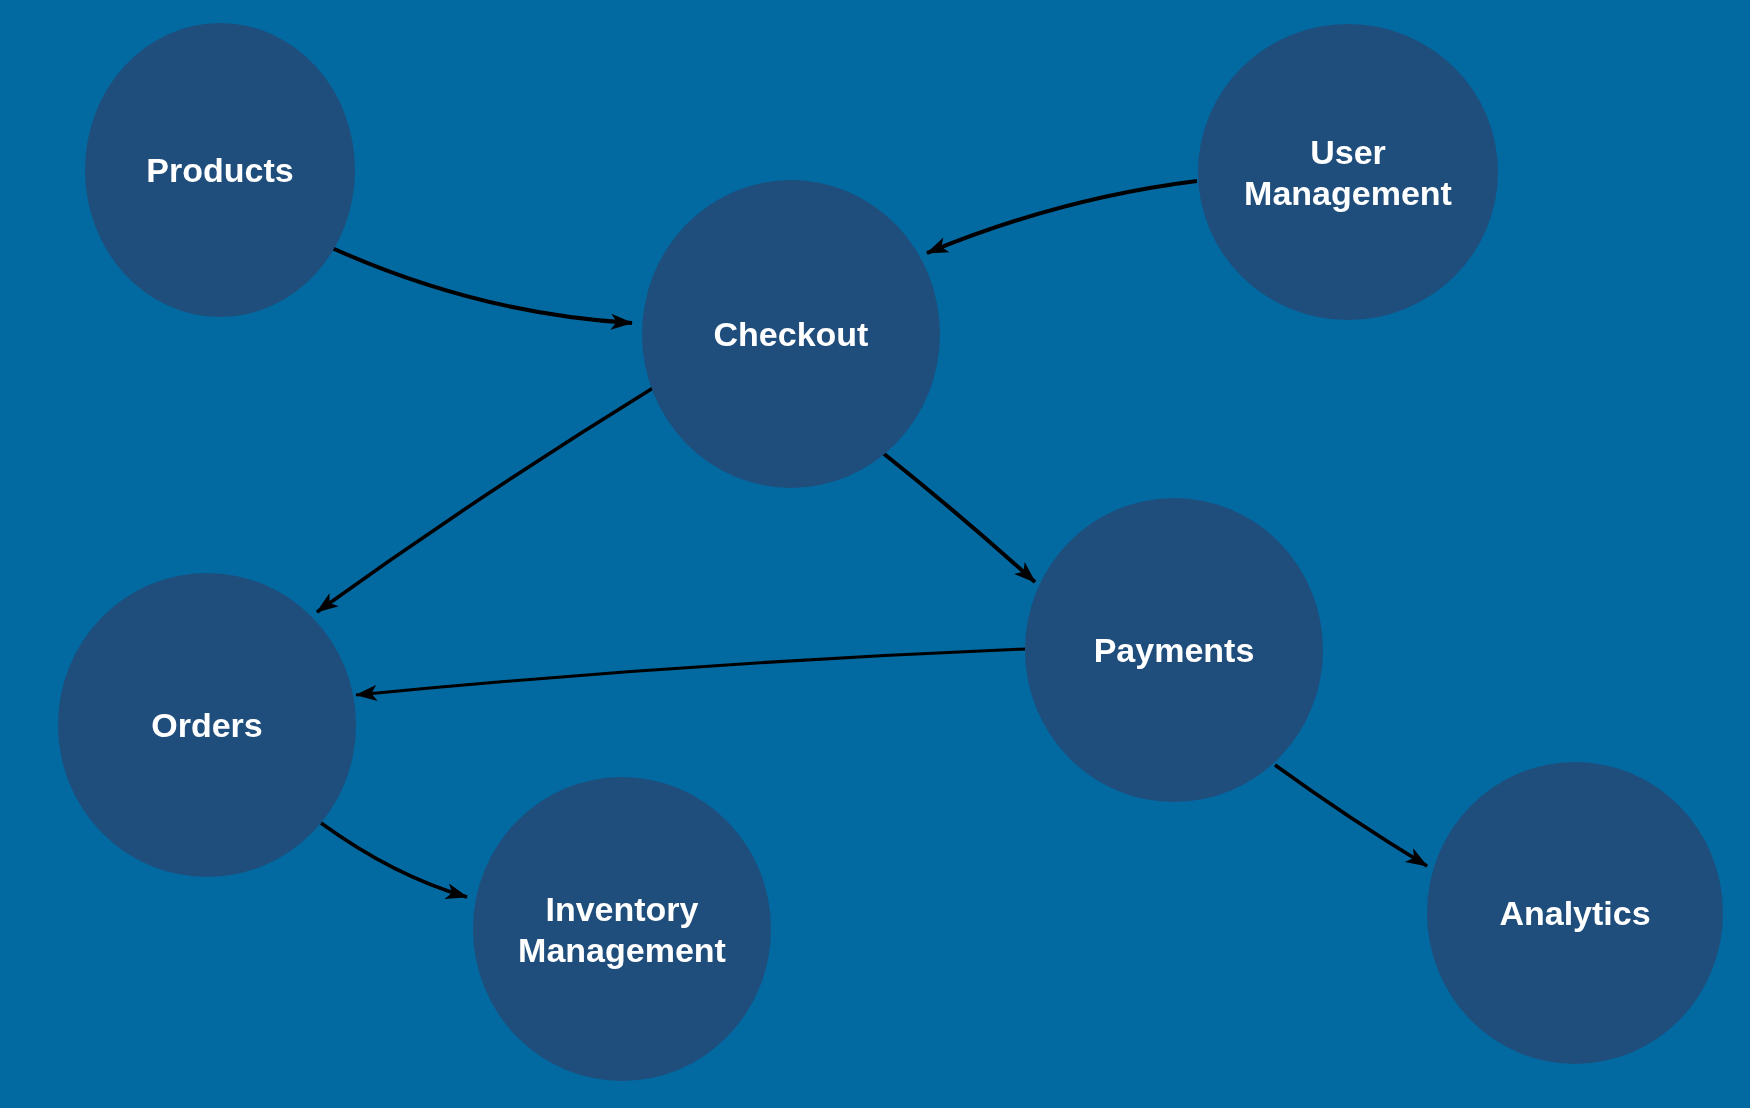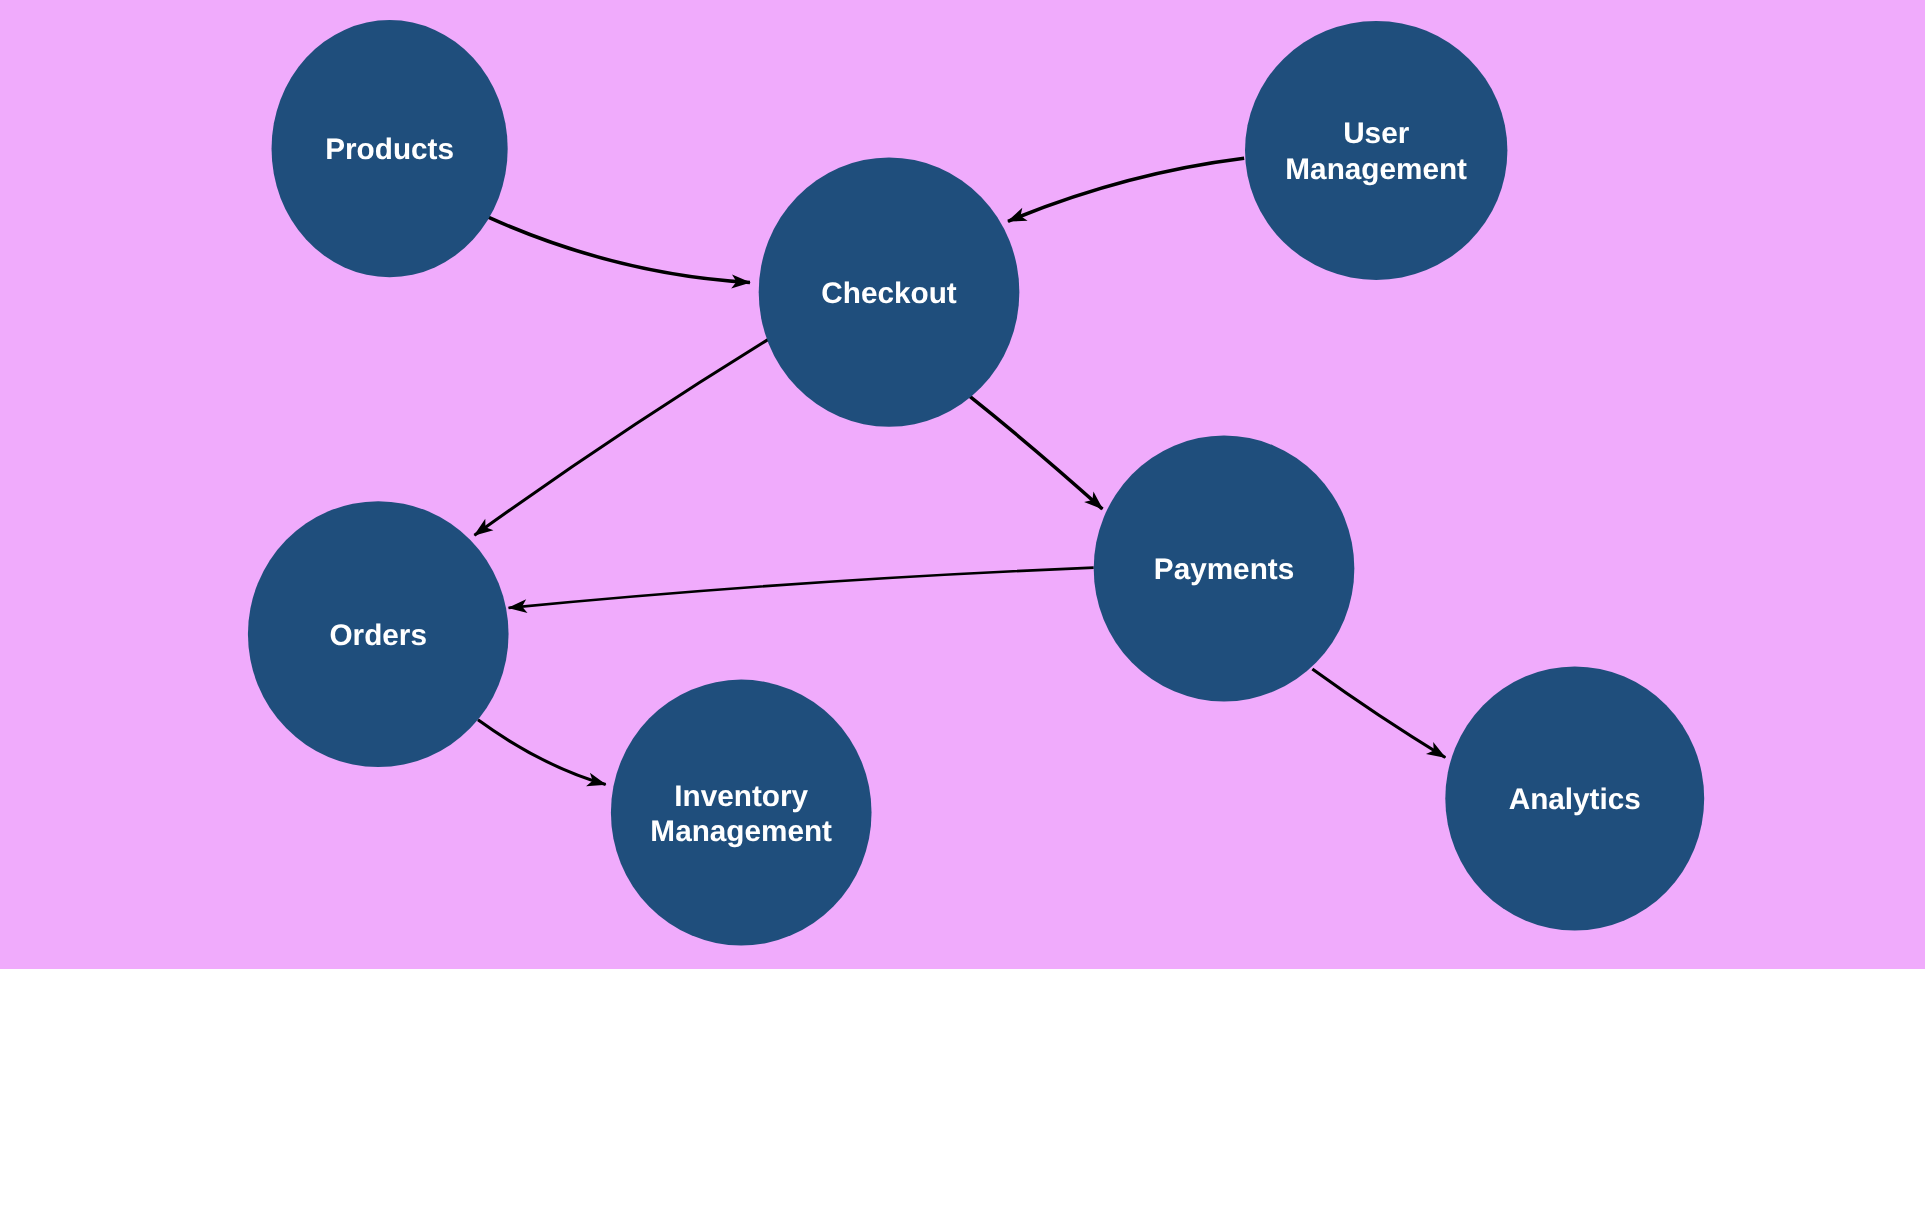--- a/index.html
+++ b/index.html
@@ -4,22 +4,22 @@
 <style>
   html, body {
     margin: 0;
     padding: 0;
     background: #ffffff;
     font-family: "Liberation Sans", sans-serif;
   }
   .canvas {
     position: relative;
     width: 1750px;
-    height: 881px;
-    background: #f0abfc;
+    height: 1108px;
+    background: #0369a1;
     overflow: hidden;
   }
   svg { display: block; width: 100%; height: 100%; }
   .node-shape { cursor: pointer; }
   .node-label {
     font-family: "Liberation Sans", sans-serif;
     font-weight: bold;
     font-size: 34px;
     text-anchor: middle;
     pointer-events: none;

